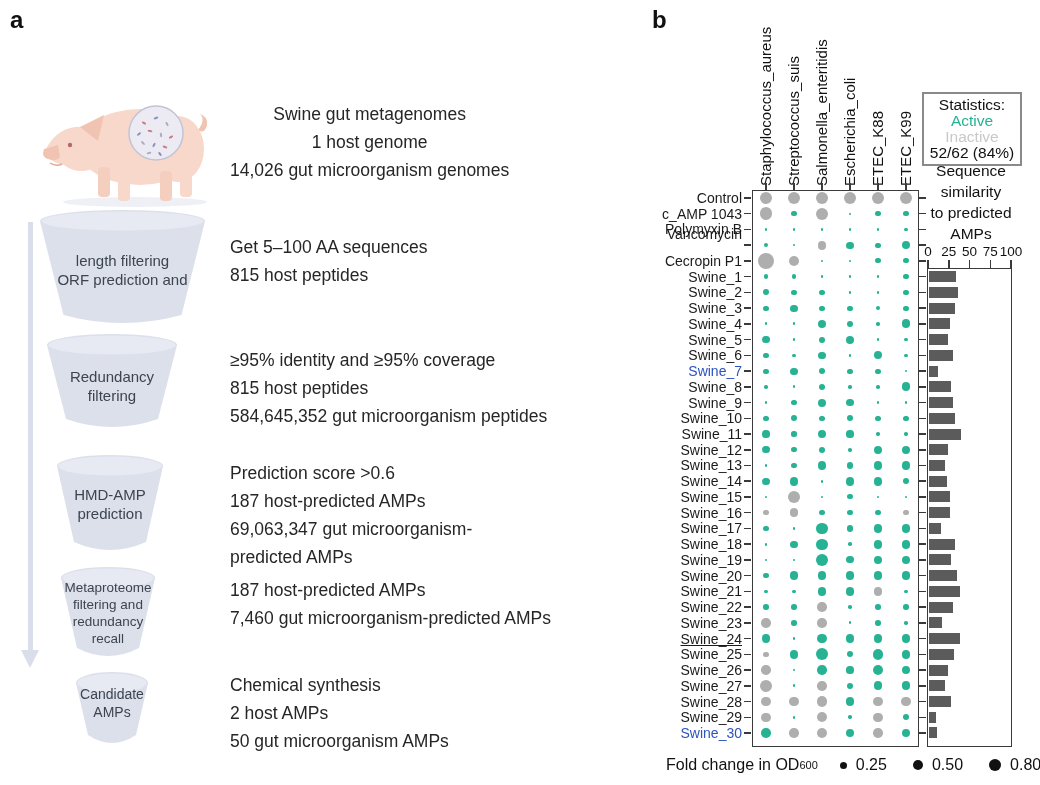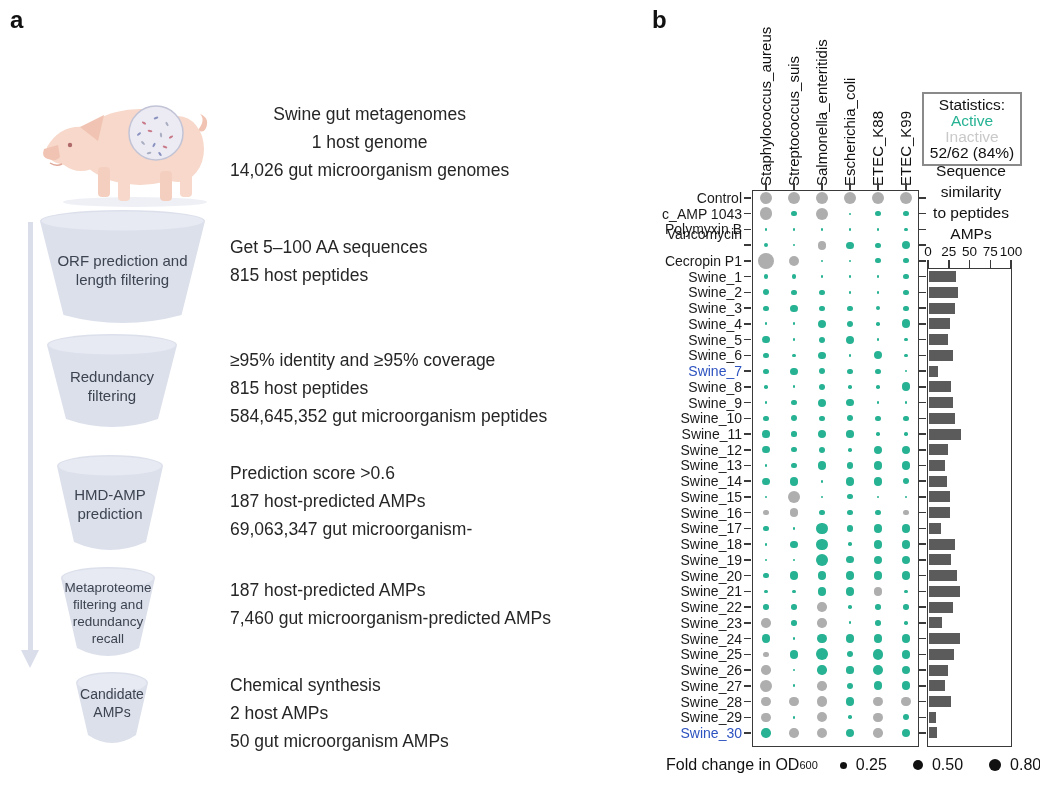--- a/index.html
+++ b/index.html
@@ -63,22 +63,22 @@
 
 <div class="abs" style="left:28px;top:222px;width:5px;height:428px;background:#dadeea;"></div>
 <div class="abs" style="left:21px;top:650px;width:0;height:0;border-left:9.5px solid transparent;border-right:9.5px solid transparent;border-top:18px solid #dadeea;"></div>
 
 <div id="panelA">
     <div style="left: 40px; top: 210px; position: absolute;"><svg width="165" height="126" viewBox="0 0 165 126">
         <path d="M0,11 L23.5,105 Q82.5,121 141.5,105 L165,11 A82.5,11 0 0 0 0,11 Z" fill="#dce0eb"></path>
         <ellipse cx="82.5" cy="11" rx="81" ry="9.5" fill="#e7eaf2"></ellipse>
       </svg></div>
     <div class="funnel-label" style="left: 20px; top: 252px; width: 205px; font-size: 15px; line-height: 18.75px; position: absolute;">
+      <div>length filtering</div>
       <div>ORF prediction and</div>
-      <div>length filtering</div>
     </div>
     <div class="pa-text" style="left: 230px; top: 233px; position: absolute;">
       <div>Get 5–100 AA sequences</div>
       <div>815 host peptides</div>
     </div>
     <div style="left: 47px; top: 334px; position: absolute;"><svg width="130" height="106" viewBox="0 0 130 106">
         <path d="M0,11 L19,85 Q65,101 111,85 L130,11 A65,11 0 0 0 0,11 Z" fill="#dce0eb"></path>
         <ellipse cx="65" cy="11" rx="63.5" ry="9.5" fill="#e7eaf2"></ellipse>
       </svg></div>
     <div class="funnel-label" style="left: 27px; top: 368px; width: 170px; font-size: 15px; line-height: 18.75px; position: absolute;">
@@ -95,20 +95,21 @@
         <ellipse cx="53" cy="11" rx="51.5" ry="9.5" fill="#e7eaf2"></ellipse>
       </svg></div>
     <div class="funnel-label" style="left: 37px; top: 486px; width: 146px; font-size: 15px; line-height: 18.75px; position: absolute;">
       <div>HMD-AMP</div>
       <div>prediction</div>
     </div>
     <div class="pa-text" style="left: 230px; top: 459px; position: absolute;">
       <div>Prediction score &gt;0.6</div>
       <div>187 host-predicted AMPs</div>
       <div>69,063,347 gut microorganism-</div>
+      <div>predicted AMPs</div>
     </div>
     <div style="left: 61px; top: 567px; position: absolute;"><svg width="94" height="102" viewBox="0 0 94 102">
         <path d="M0,11 L16,81 Q47,97 78,81 L94,11 A47,11 0 0 0 0,11 Z" fill="#dce0eb"></path>
         <ellipse cx="47" cy="11" rx="45.5" ry="9.5" fill="#e7eaf2"></ellipse>
       </svg></div>
     <div class="funnel-label" style="left: 41px; top: 580px; width: 134px; font-size: 13.5px; line-height: 16.875px; position: absolute;">
       <div>Metaproteome</div>
       <div>filtering and</div>
       <div>redundancy</div>
       <div>recall</div>
@@ -143,21 +144,21 @@
 <div class="abs stats-box" style="left:922px;top:92px;width:92px;">
   <div>Statistics:</div>
   <div class="stats-active">Active</div>
   <div class="stats-inactive">Inactive</div>
   <div>52/62 (84%)</div>
 </div>
 
 <div class="abs bar-title" style="left:916px;top:160px;width:110px;">
   <div>Sequence</div>
   <div>similarity</div>
-  <div>to peptides</div>
+  <div>to predicted</div>
   <div>AMPs</div>
 </div>
 
 <div class="abs chart-box" style="left:752px;top:190px;width:165px;height:555px;"></div>
 <div class="abs chart-box" style="left:927px;top:268px;width:83px;height:477px;"></div>
 
 <div id="panelB">
     <div class="col-label" style="left: 775px; top: 168px; position: absolute;">Staphylococcus_aureus</div>
     <div class="tick-v" style="left: 765.25px; top: 183px; height: 7px; position: absolute;"></div>
     <div class="col-label" style="left: 803px; top: 168px; position: absolute;">Streptococcus_suis</div>
@@ -415,21 +416,21 @@
     <div class="dot" style="left: 903.229px; top: 604.339px; width: 5.54256px; height: 5.54256px; background: rgb(38, 178, 147); position: absolute;"></div>
     <div class="row-label" style="left: 600px; top: 614.845px; width: 142px; position: absolute;">Swine_23</div>
     <div class="tick-h" style="left: 744px; top: 622.095px; width: 7px; position: absolute;"></div>
     <div class="tick-h" style="left: 918.5px; top: 622.095px; width: 7px; position: absolute;"></div>
     <div class="dot" style="left: 761.267px; top: 618.112px; width: 9.46573px; height: 9.46573px; background: rgb(174, 174, 174); position: absolute;"></div>
     <div class="dot" style="left: 791.229px; top: 620.074px; width: 5.54256px; height: 5.54256px; background: rgb(38, 178, 147); position: absolute;"></div>
     <div class="dot" style="left: 817.267px; top: 618.112px; width: 9.46573px; height: 9.46573px; background: rgb(174, 174, 174); position: absolute;"></div>
     <div class="dot" style="left: 848.614px; top: 621.459px; width: 2.77128px; height: 2.77128px; background: rgb(38, 178, 147); position: absolute;"></div>
     <div class="dot" style="left: 875.229px; top: 620.074px; width: 5.54256px; height: 5.54256px; background: rgb(38, 178, 147); position: absolute;"></div>
     <div class="dot" style="left: 904.211px; top: 621.056px; width: 3.57771px; height: 3.57771px; background: rgb(38, 178, 147); position: absolute;"></div>
-    <div class="row-label" style="left: 600px; top: 630.58px; width: 142px; position: absolute;">Swine_24</div>
+    <div class="row-label" style="left: 600px; top: 630.58px; width: 142px; position: absolute; text-decoration: underline;">Swine_24</div>
     <div class="tick-h" style="left: 744px; top: 637.83px; width: 7px; position: absolute;"></div>
     <div class="tick-h" style="left: 918.5px; top: 637.83px; width: 7px; position: absolute;"></div>
     <div class="dot" style="left: 761.618px; top: 634.198px; width: 8.76356px; height: 8.76356px; background: rgb(38, 178, 147); position: absolute;"></div>
     <div class="dot" style="left: 792.614px; top: 637.194px; width: 2.77128px; height: 2.77128px; background: rgb(38, 178, 147); position: absolute;"></div>
     <div class="dot" style="left: 817.267px; top: 633.847px; width: 9.46573px; height: 9.46573px; background: rgb(38, 178, 147); position: absolute;"></div>
     <div class="dot" style="left: 845.618px; top: 634.198px; width: 8.76356px; height: 8.76356px; background: rgb(38, 178, 147); position: absolute;"></div>
     <div class="dot" style="left: 873.618px; top: 634.198px; width: 8.76356px; height: 8.76356px; background: rgb(38, 178, 147); position: absolute;"></div>
     <div class="dot" style="left: 901.618px; top: 634.198px; width: 8.76356px; height: 8.76356px; background: rgb(38, 178, 147); position: absolute;"></div>
     <div class="row-label" style="left: 600px; top: 646.315px; width: 142px; position: absolute;">Swine_25</div>
     <div class="tick-h" style="left: 744px; top: 653.565px; width: 7px; position: absolute;"></div>

